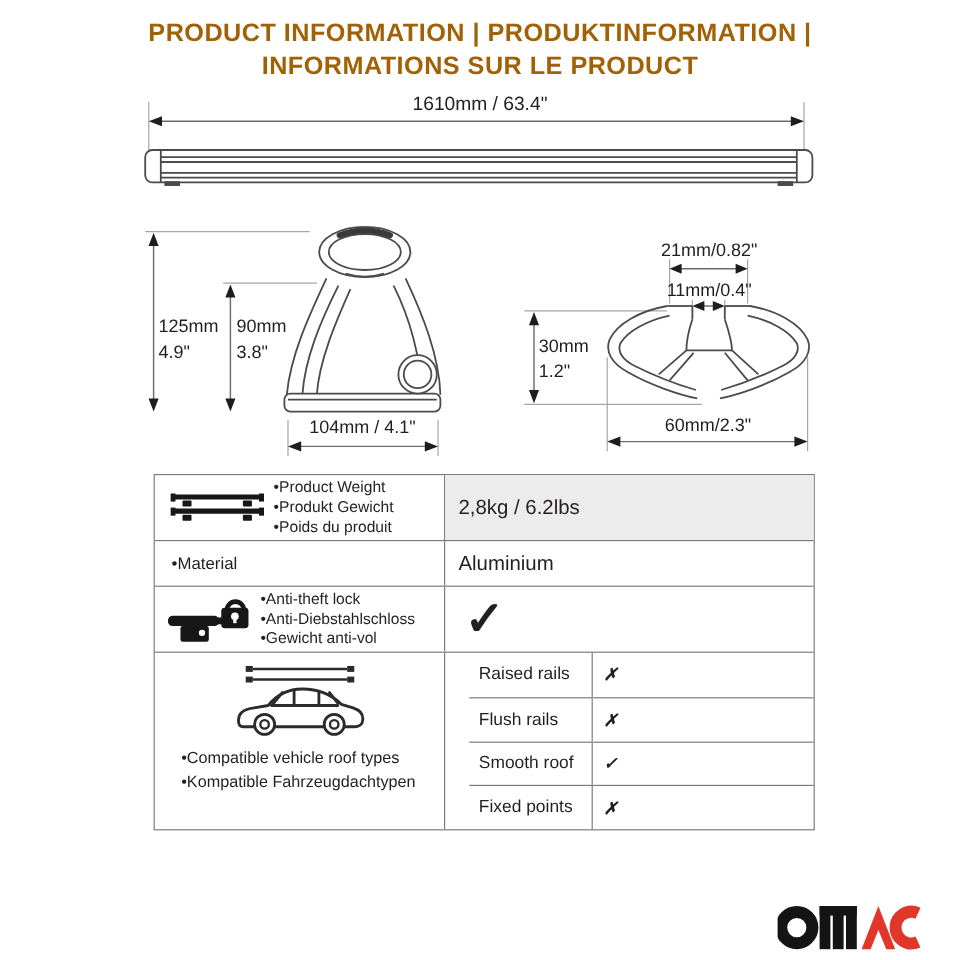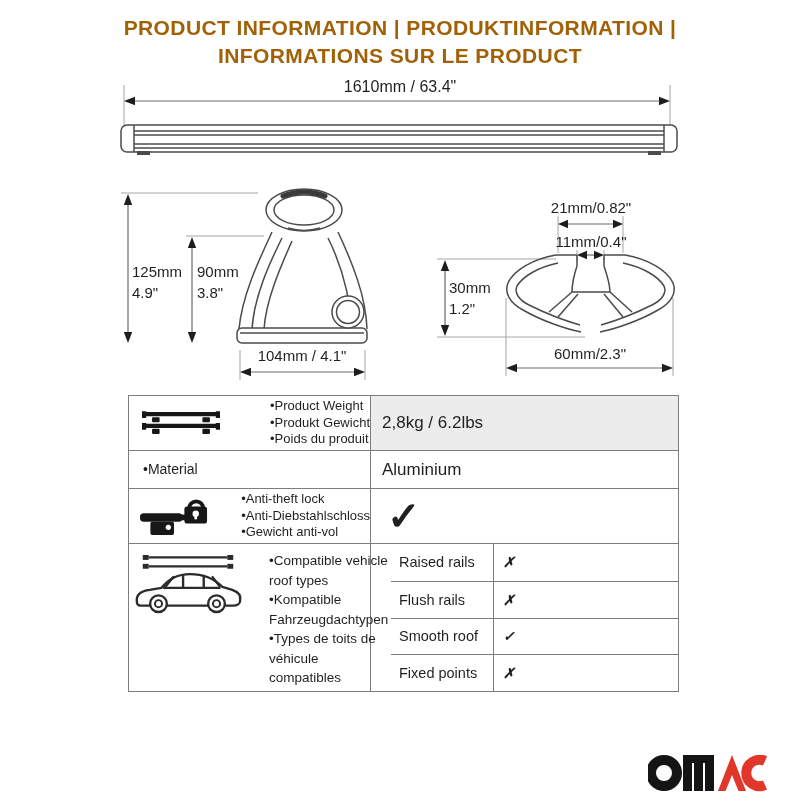--- a/index.html
+++ b/index.html
@@ -31,34 +31,34 @@
   .drawfill{stroke:var(--draw);stroke-width:1.5;fill:#fff;}
   .drawthick{stroke:#3a3a3a;stroke-width:5;fill:none;stroke-linecap:round;}
 
   
   .spec-table{position:absolute;left:128px;top:395px;width:551px;
     border:1px solid var(--border);background:#fff;font-size:13px;}
   .row{display:flex;border-top:1px solid var(--border);}
   .row:first-child{border-top:none;}
   .r1{height:54px;}.r2{height:38px;}.r3{height:54px;}.r4{height:55px;}.r5{height:148px;}
   .cell{display:flex;align-items:center;}
-  .cell.left{width:242px;border-right:1px solid var(--border);flex:none;justify-content:space-between;}
+  .cell.left{width:242px;border-right:1px solid var(--border);flex:none;}
   .cell.right{flex:1;}
   .cell.shade{background:var(--shade);}
   .labels{line-height:1.3;white-space:nowrap;}
   .value{font-size:17px;padding-left:11px;}
   .big-check{font-size:40px;font-weight:700;padding-left:16px;line-height:1;}
   .r1 .cell.left{padding-left:13px;}
   .r1 .labels{margin-left:8px;}
   .r2 .cell.left{padding-left:14px;font-size:14px;}
   .r3 .cell.left{padding-left:11px;}
   .r3 .labels{margin-left:7px;}
   .r4 .cell.left{padding-left:11px;}
   .r4 .labels{margin-left:9px;}
-  .r5 .cell.left{flex-direction:row;align-items:stretch;justify-content:flex-start;}
+  .r5 .cell.left{flex-direction:column;align-items:stretch;justify-content:flex-start;}
   .r5 .car-wrap{display:flex;justify-content:center;padding-top:9px;}
   .r5 .labels{padding:7px 4px 0 22px;white-space:normal;font-size:13.5px;line-height:1.45;}
   .subtable{flex-direction:column;align-items:stretch;padding:0;margin-left:20px;}
   .sub-row{display:flex;height:37px;border-top:1px solid var(--border);align-items:stretch;}
   .sub-row:first-child{border-top:none;}
   .sub-label{width:103px;border-right:1px solid var(--border);display:flex;
     align-items:center;padding-left:8px;font-size:14.5px;flex:none;}
   .sub-mark{display:flex;align-items:center;padding-left:9px;
     font-size:14px;font-style:italic;font-weight:600;}
 
@@ -278,21 +278,20 @@
               <circle cx="30" cy="51" r="8.5" fill="#fff" stroke="#2b2b2b" stroke-width="2.4"></circle>
               <circle cx="30" cy="51" r="3.6" fill="none" stroke="#2b2b2b" stroke-width="2"></circle>
               <circle cx="89" cy="51" r="8.5" fill="#fff" stroke="#2b2b2b" stroke-width="2.4"></circle>
               <circle cx="89" cy="51" r="3.6" fill="none" stroke="#2b2b2b" stroke-width="2"></circle>
             </g>
           </svg>
         </div>
         <div class="labels">
           <div>•Compatible vehicle roof types</div>
           <div>•Kompatible Fahrzeugdachtypen</div>
-          <div>•Types de toits de véhicule compatibles</div>
         </div>
       </div>
       <div class="cell right subtable">
         <div class="sub-row shade">
           <div class="sub-label">Raised rails</div>
           <div class="sub-mark">✗</div>
         </div>
         <div class="sub-row">
           <div class="sub-label">Flush rails</div>
           <div class="sub-mark">✗</div>

